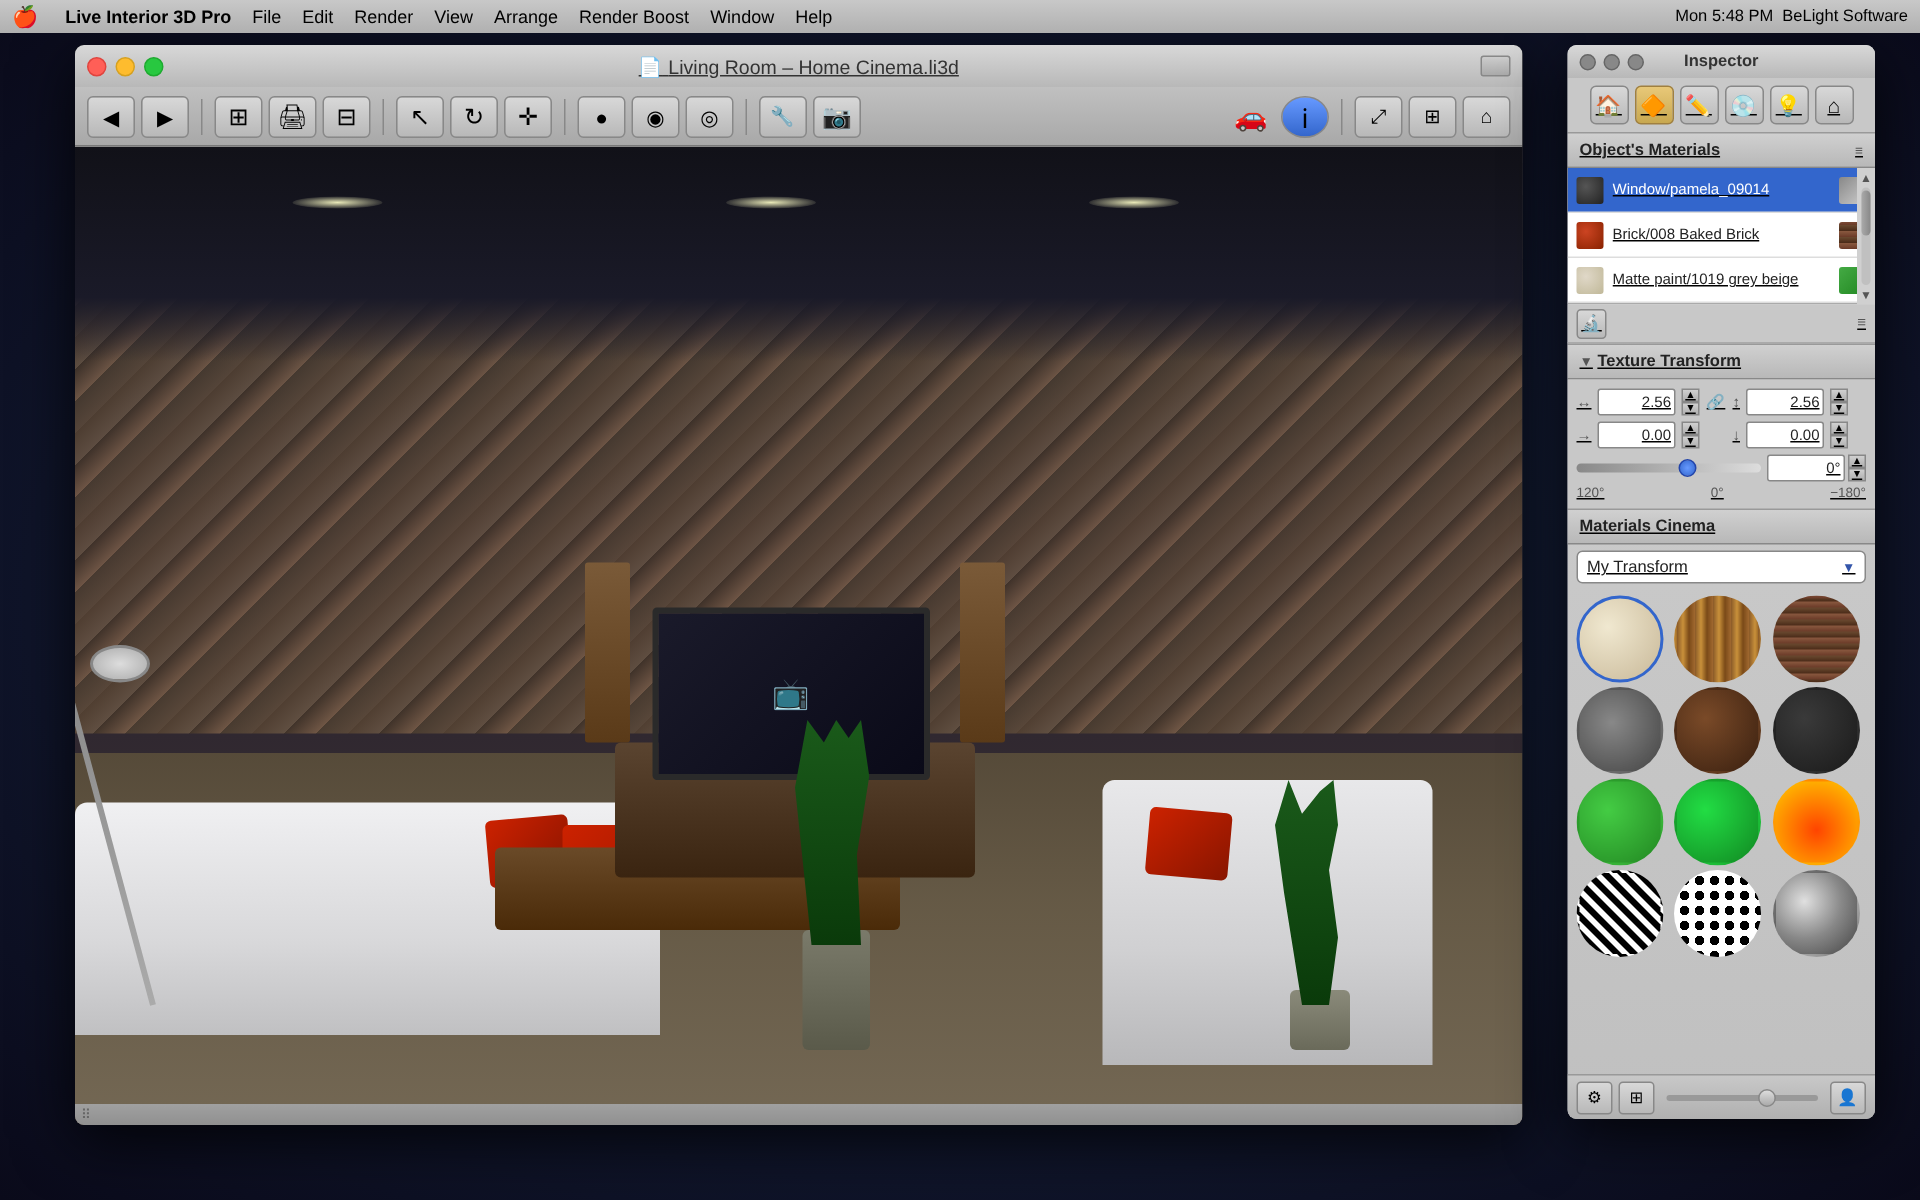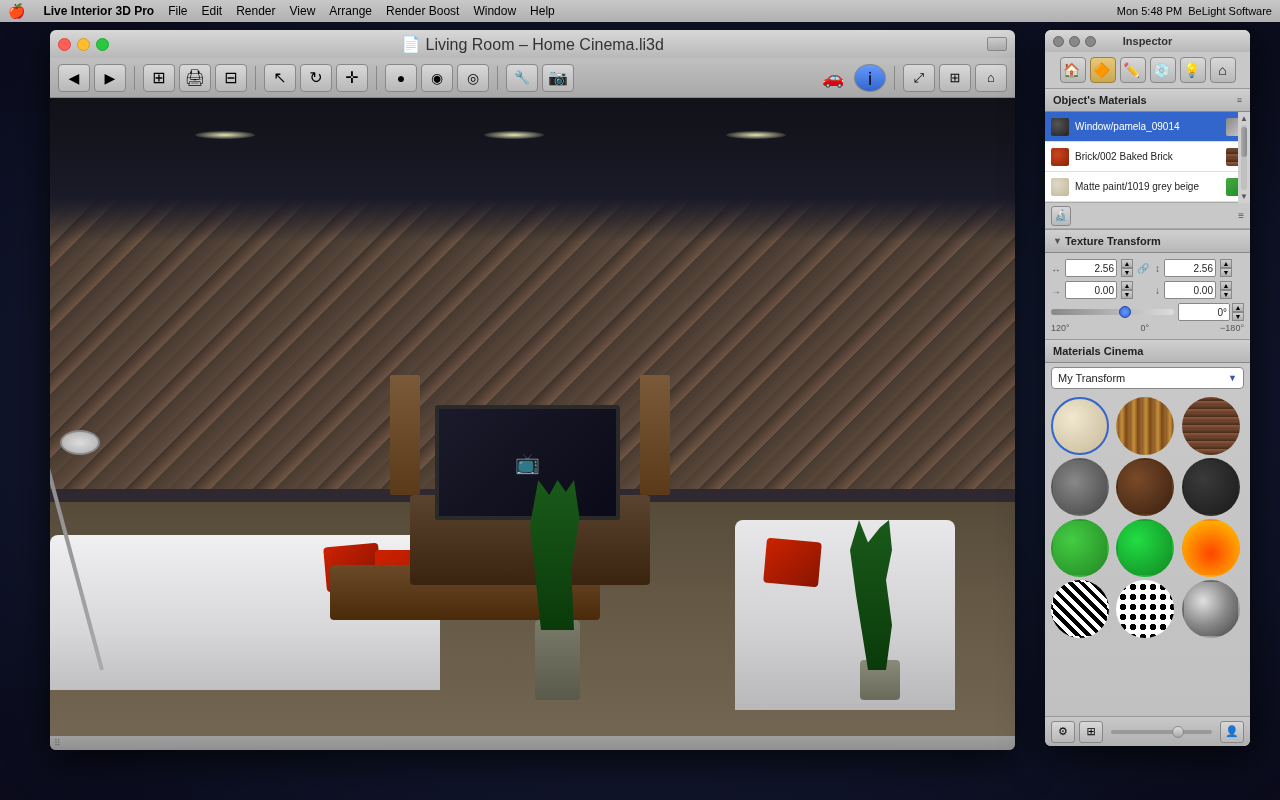--- a/index.html
+++ b/index.html
@@ -73,23 +73,24 @@
       align-items: center;
     }
     .tl { width: 13px; height: 13px; border-radius: 50%; }
     .tl-red { background: #ff5f57; border: 1px solid #e0443e; }
     .tl-yellow { background: #febc2e; border: 1px solid #d6a120; }
     .tl-green { background: #28c840; border: 1px solid #1dab2f; }
     .window-title {
       position: absolute;
       left: 50%;
       transform: translateX(-50%);
-      font-size: 16px;
+      font-size: 13px;
       color: #333;
       font-weight: 500;
+      text-decoration: underline;
     }
 
     
     .toolbar {
       height: 40px;
       background: linear-gradient(to bottom, #c0c0c0, #a8a8a8);
       display: flex;
       align-items: center;
       padding: 0 8px;
       gap: 4px;
@@ -138,20 +139,21 @@
     .inspector-panel {
       position: absolute;
       top: 30px;
       right: 30px;
       width: 205px;
       height: 716px;
       background: linear-gradient(180deg, #d0d0d0 0%, #c0c0c0 100%);
       border-radius: 6px;
       box-shadow: 0 10px 40px rgba(0,0,0,0.8);
       overflow: hidden;
+      text-decoration: underline;
     }
     .inspector-titlebar {
       height: 22px;
       background: linear-gradient(to bottom, #d8d8d8, #b8b8b8);
       display: flex;
       align-items: center;
       padding: 0 8px;
       position: relative;
     }
     .inspector-traffic {
@@ -693,21 +695,21 @@
     <div class="materials-list">
 
       <div class="material-item selected">
         <div class="material-swatch" style="background:radial-gradient(circle at 35% 35%, #555,#222);"></div>
         <span class="material-name">Window/pamela_09014</span>
         <div class="material-thumb" style="background:linear-gradient(135deg,#888 aaa);"></div>
       </div>
 
       <div class="material-item">
         <div class="material-swatch" style="background:radial-gradient(circle at 35% 35%, #cc4422,#882200);"></div>
-        <span class="material-name">Brick/002 Baked Brick</span>
+        <span class="material-name">Brick/008 Baked Brick</span>
         <div class="material-thumb" style="background:repeating-linear-gradient(0deg,#6a3a28 0px,#8a5a40 4px,#4a2a18 4px,#6a4a30 8px);"></div>
       </div>
 
       <div class="material-item">
         <div class="material-swatch" style="background:radial-gradient(circle at 35% 35%, #e0d8c8,#c0b898);"></div>
         <span class="material-name">Matte paint/1019 grey beige</span>
         <div class="material-thumb" style="background:linear-gradient(135deg,#44aa44,#228822);"></div>
       </div>
     </div>
 

